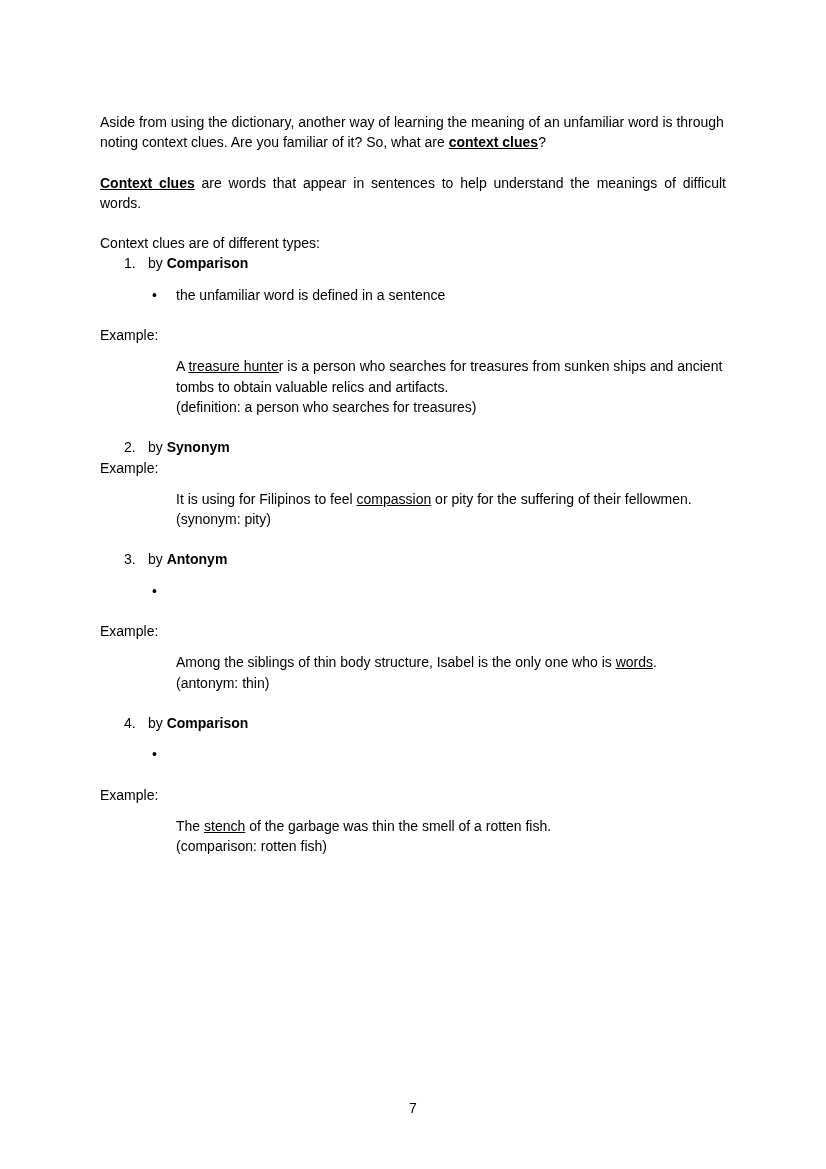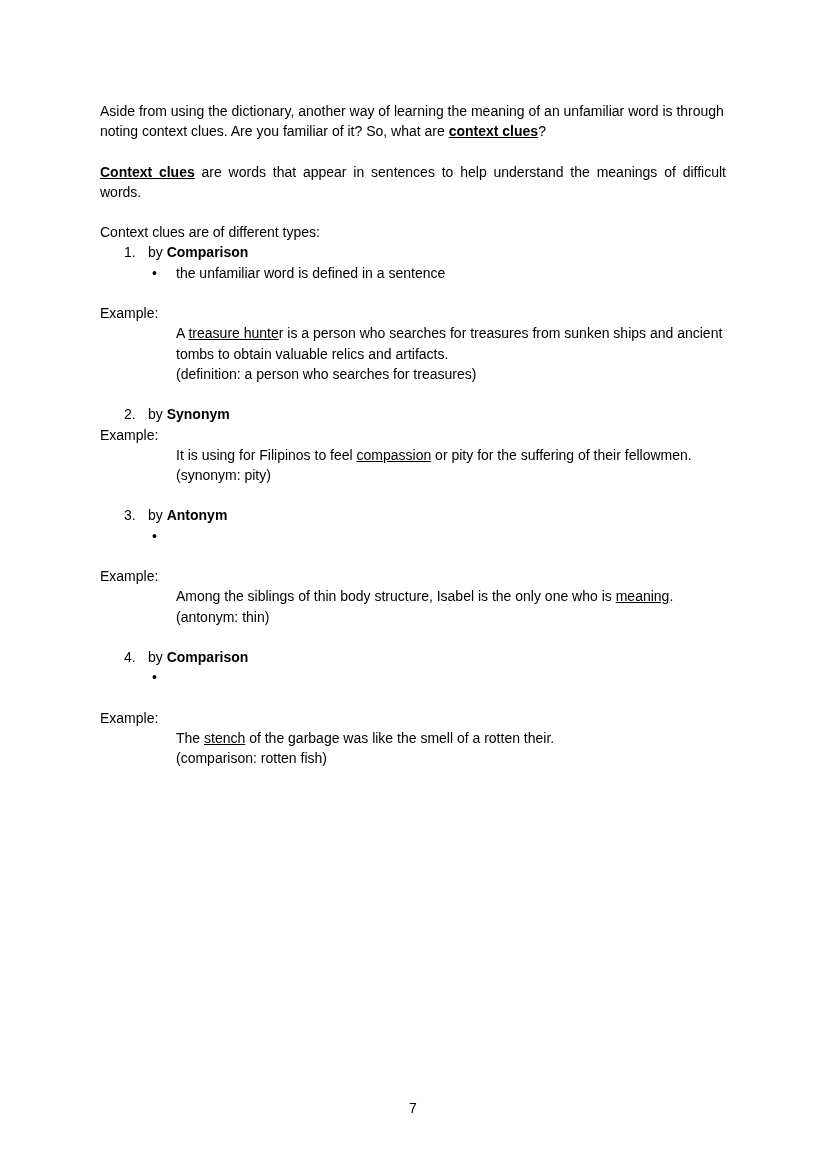--- a/index.html
+++ b/index.html
@@ -14,21 +14,21 @@
     font-size: 14px;
     line-height: 20.3px;
     overflow: hidden;
   }
   .content {
     position: absolute;
     top: 101px;
     left: 100px;
     width: 626px;
   }
-  .gap { margin-bottom: 20px; }
+  .gap { margin-bottom: 20px; margin-top: 11px; }
   .justify { text-align: justify; }
   .bu {
     font-weight: bold;
     text-decoration: underline;
   }
   .ul { text-decoration: underline; }
   .num-row {
     display: flex;
     padding-left: 24px;
   }
@@ -99,36 +99,36 @@
     <div>
       <div class="num-row">
         <span class="num-col">3.</span>
         <span><span>by </span><span class="type-title">Antonym</span></span>
       </div>
       <div class="bullet-row gap">
         <span class="bullet-marker"></span>
       </div>
       <p>Example:</p>
       <div class="example-body gap">
-        <p><span>Among the siblings of thin body structure, Isabel is the only one who is </span><span class="ul">meaning</span><span>.</span></p>
+        <p><span>Among the siblings of thin body structure, Isabel is the only one who is </span><span class="ul">words</span><span>.</span></p>
         <p>(antonym: thin)</p>
       </div>
     </div>
 
     <div>
       <div class="num-row">
         <span class="num-col">4.</span>
         <span><span>by </span><span class="type-title">Comparison</span></span>
       </div>
       <div class="bullet-row gap">
         <span class="bullet-marker"></span>
       </div>
       <p>Example:</p>
       <div class="example-body gap">
-        <p><span>The </span><span class="ul">stench</span><span> of the garbage was like the smell of a rotten their.</span></p>
+        <p><span>The </span><span class="ul">stench</span><span> of the garbage was thin the smell of a rotten fish.</span></p>
         <p>(comparison: rotten fish)</p>
       </div>
     </div>
 
   </div>
 
   <div class="page-number">7</div>
 </div>
 
 </body></html>

